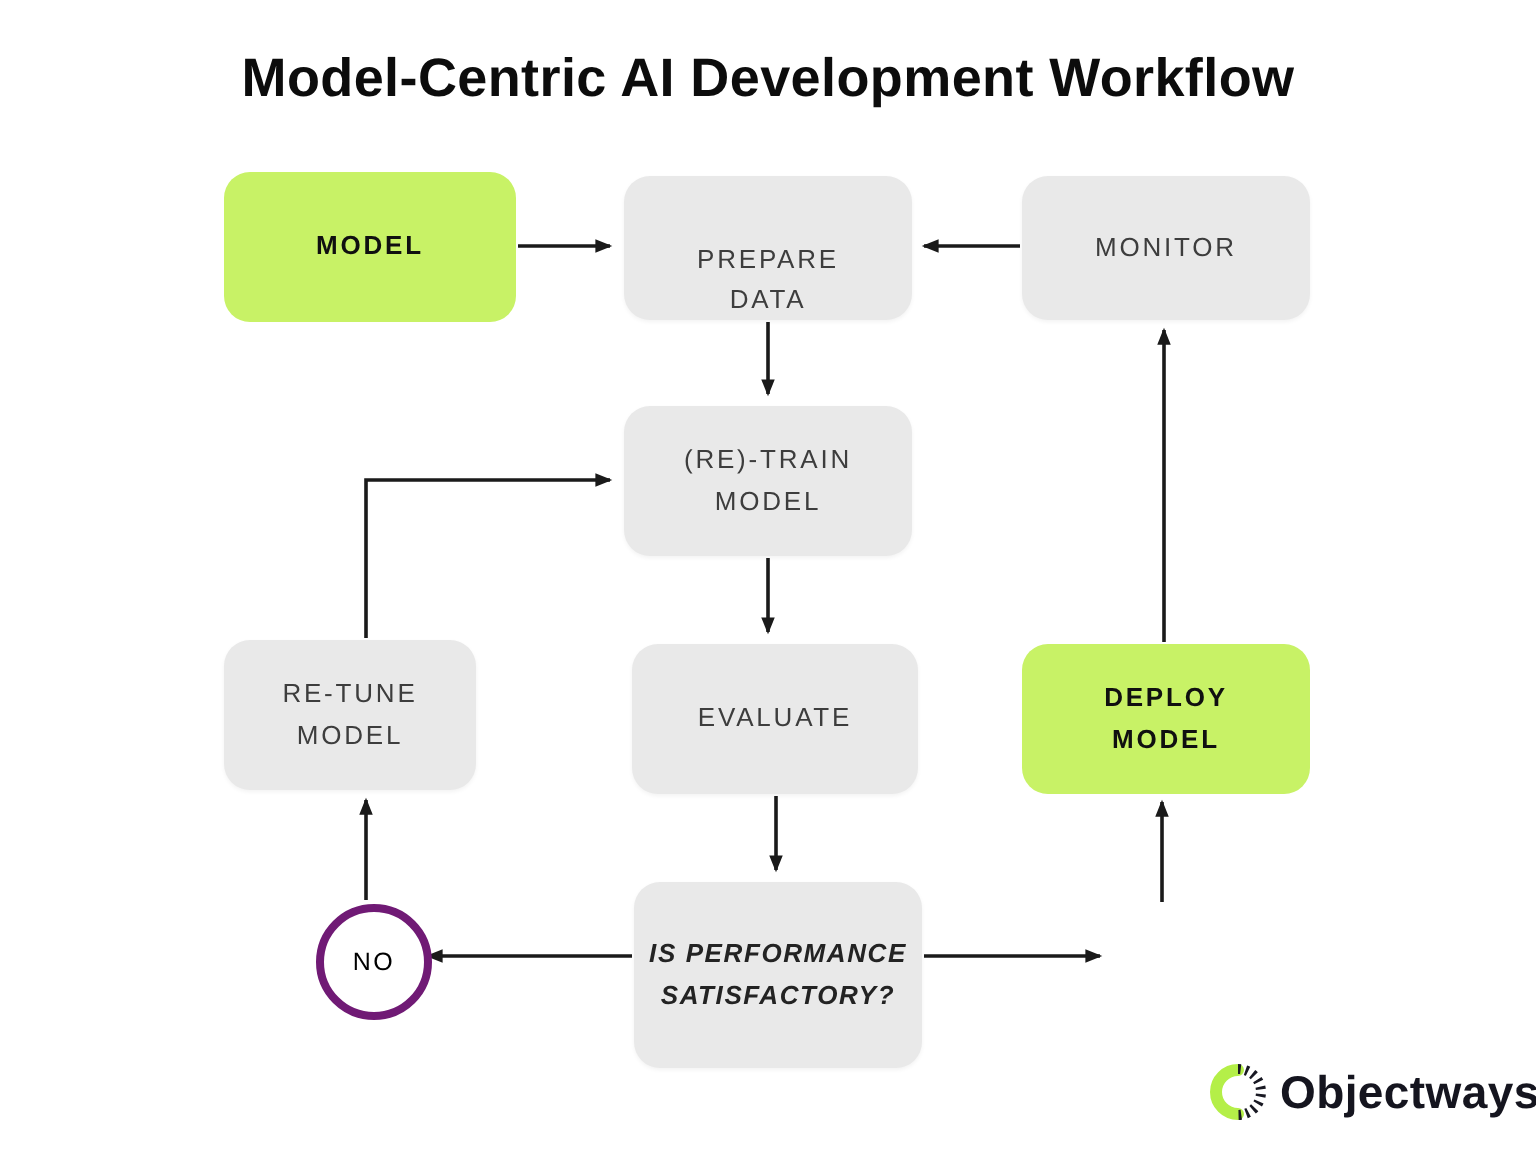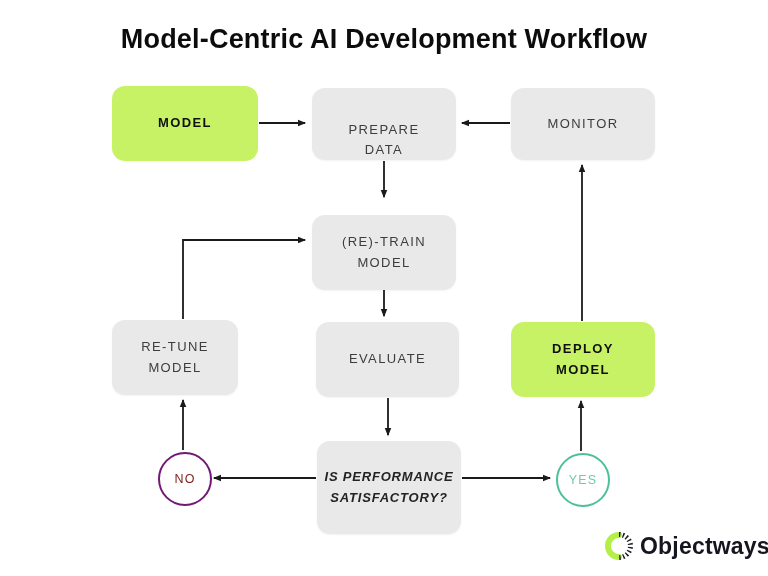--- a/index.html
+++ b/index.html
@@ -52,41 +52,41 @@
     position: absolute;
     width: 50px; height: 50px;
     border-radius: 50%;
     background: #ffffff;
     display: flex;
     align-items: center;
     justify-content: center;
     font-size: 12.5px;
     letter-spacing: 1.2px;
   }
-  .term.no  { border: 2px solid #701a75; color: #7f1d1d; }
+  .term.no  { border: 4px solid #701a75; color: #000000; }
   .term.yes { border: 2px solid #4cc096; color: #74c9a8; }
   .brand {
     position: absolute;
     left: 604px; top: 531px;
     display: flex;
     align-items: center;
     gap: 6px;
   }
   .brand-text {
     font-size: 23px;
     font-weight: 700;
     letter-spacing: 0.2px;
     color: #15151f;
   }
 
   
   #n-start    { left: 112px; top:  86px; width: 146px; height: 75px; }
   #n-prepare  { left: 312px; top:  88px; width: 144px; height: 72px; align-items: flex-end; }
   #n-monitor  { left: 511px; top:  88px; width: 144px; height: 72px; text-align: center; }
-  #n-train    { left: 312px; top: 215px; width: 144px; height: 75px; }
+  #n-train    { left: 312px; top: 203px; width: 144px; height: 75px; }
   #n-retune   { left: 112px; top: 320px; width: 126px; height: 75px; justify-content: center; }
   #n-evaluate { left: 316px; top: 322px; width: 143px; height: 75px; }
   #n-deploy   { left: 511px; top: 322px; width: 144px; height: 75px; }
   #n-decision { left: 317px; top: 441px; width: 144px; height: 93px; }
   #n-no  { left: 158px; top: 452px; }
   #n-yes { left: 556px; top: 453px; }
 </style>
 </head>
 <body>
 
@@ -149,23 +149,20 @@
 
   <div id="n-decision" class="node decision">
     <span>IS PERFORMANCE
 SATISFACTORY?</span>
   </div>
 
   <div id="n-no" class="term no">
     <span>NO</span>
   </div>
 
-  <div id="n-yes" class="term yes">
-    <span>YES</span>
-  </div>
 
   <div class="brand">
     <svg width="30" height="30" viewBox="0 0 30 30">
       <path d="M15 4 A 11 11 0 0 0 15 26" fill="none" stroke="#b4ef48" stroke-width="6" stroke-linecap="round"></path>
       <path d="M15 3.5 A 11.5 11.5 0 0 1 15 26.5" fill="none" stroke="#191923" stroke-width="5" stroke-dasharray="1.4 2.4"></path>
     </svg>
     <span class="brand-text">Objectways</span>
   </div>
 
 </div>

